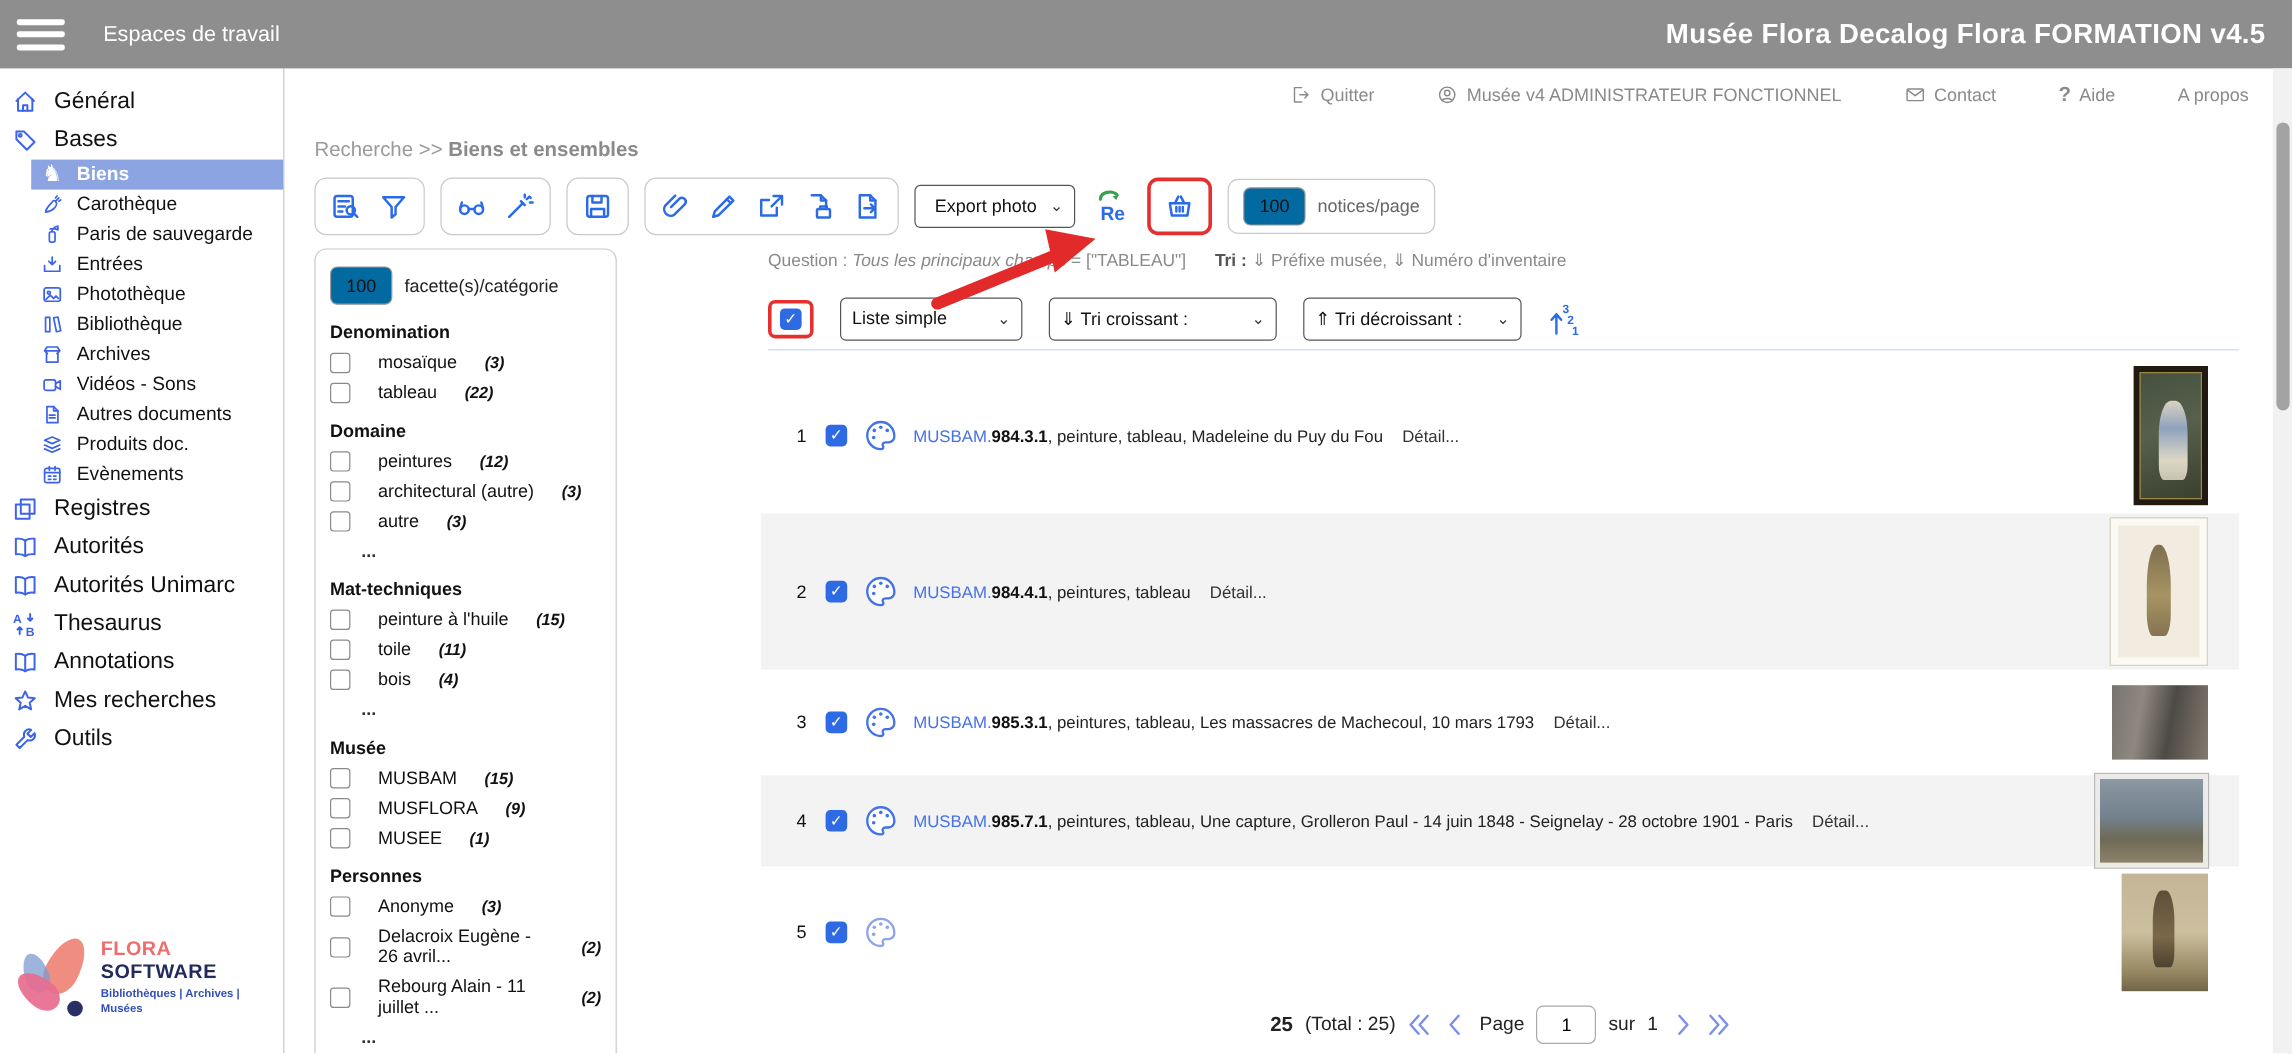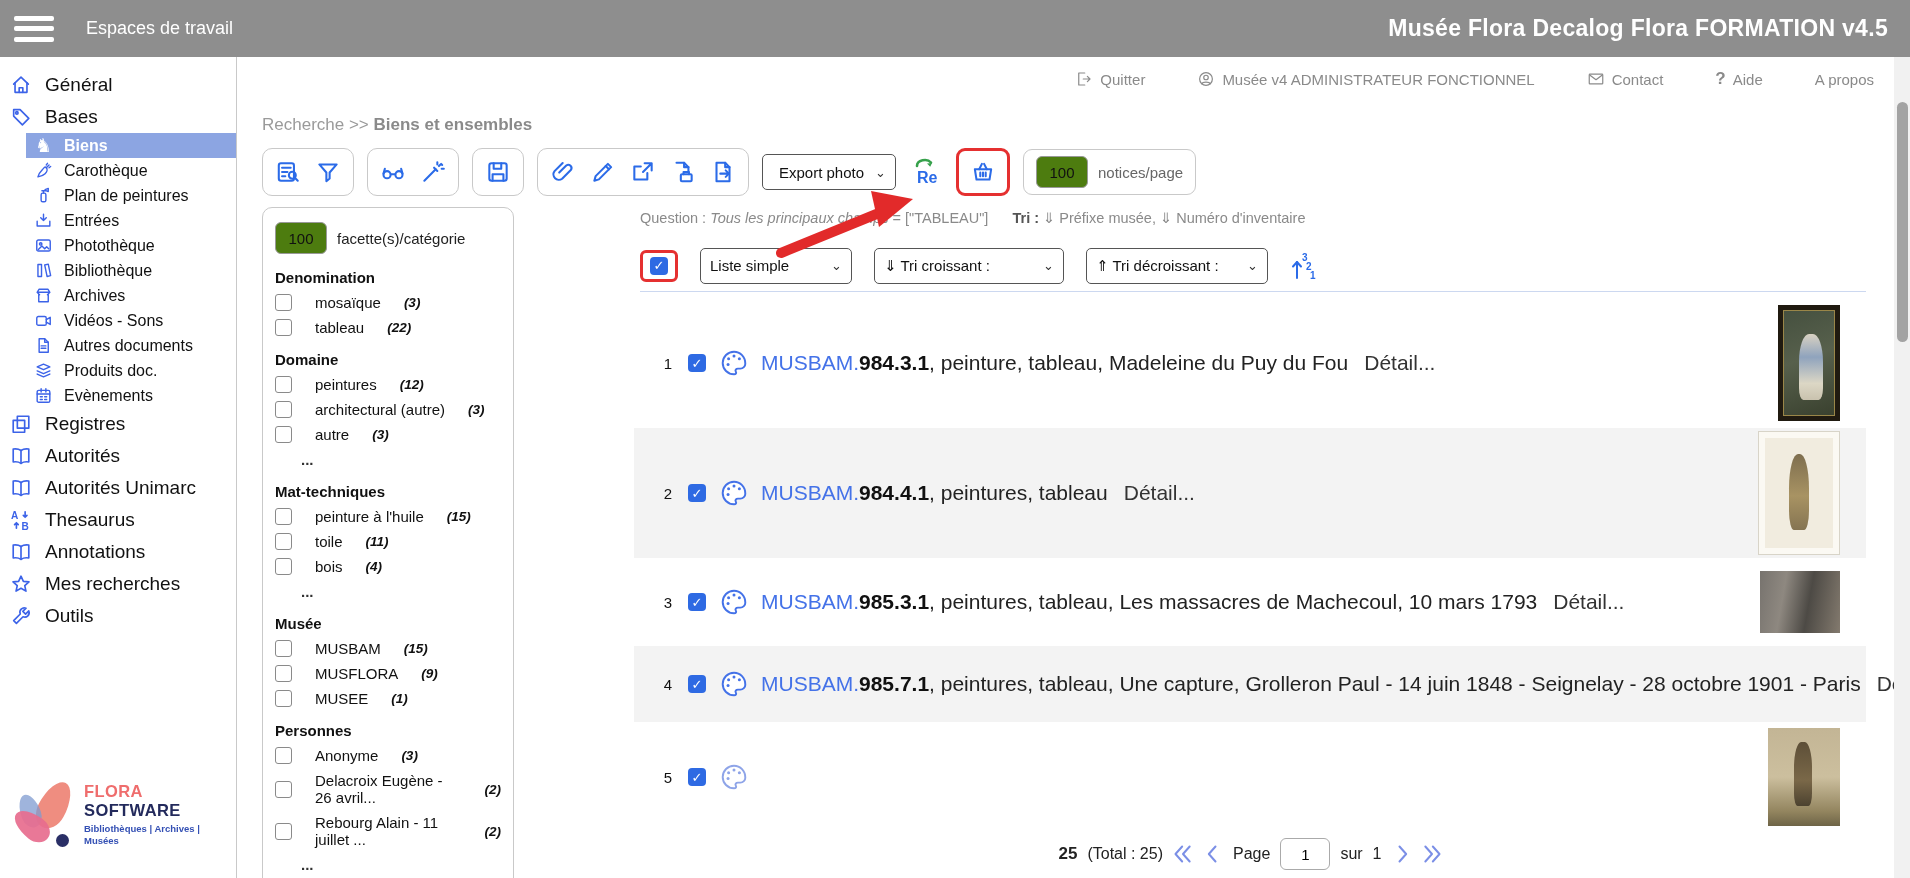--- a/index.html
+++ b/index.html
@@ -62,21 +62,21 @@
   .tbic{width:26px;height:26px;stroke:#2b6be8;fill:none;stroke-width:1.9;stroke-linecap:round;stroke-linejoin:round;}
   .sel{height:36px;border:1px solid #555;border-radius:5px;background:#fff;display:flex;align-items:center;
        justify-content:space-between;padding:0 9px;font-size:15px;color:#111;cursor:pointer;box-sizing:border-box;}
   .caret{margin-left:10px;font-size:13px;color:#333;}
   .sel-export{width:134px;padding-left:16px;}
   .basket-hl{border:3px solid #e53030;border-radius:9px;width:54px;height:48px;display:flex;
              align-items:center;justify-content:center;background:#fff;box-sizing:border-box;cursor:pointer;}
   .notices{display:flex;align-items:center;gap:10px;border:1px solid #c9c9c9;border-radius:9px;
            padding:6px 12px;background:#fff;}
   .num-input{width:46px;height:28px;border:1px solid #999;border-radius:6px;text-align:center;
-             font-size:15px;font-family:inherit;color:#111;background:#4d7c0f;}
+             font-size:15px;font-family:inherit;color:#111;background:#0369a1;}
   .notices-label{font-size:15px;color:#666;}
 
   
   .facet-panel{position:absolute;left:24px;top:150px;width:252px;height:740px;border:1px solid #c9c9c9;
                border-radius:10px;background:#fff;padding:14px 12px;box-sizing:border-box;}
   .facet-count{display:flex;align-items:center;gap:10px;}
   .facet-count-label{font-size:15px;color:#222;}
   .facet-group-title{font-weight:bold;font-size:15px;color:#111;margin:15px 0 4px;}
   .facet-item{display:flex;align-items:center;gap:23px;margin:8px 0;font-size:15px;color:#111;cursor:pointer;}
   .cbu{width:15px;height:15px;border:1px solid #8a8a8a;border-radius:3px;background:#fff;flex:none;}
@@ -95,21 +95,21 @@
   .cbc::after{content:"✓";color:#fff;font-size:13px;font-weight:bold;}
   .sel-display{width:152px;} .sel-asc{width:190px;} .sel-desc{width:182px;}
 
   
   .rows{position:absolute;left:396px;top:241px;width:1232px;}
   .row{display:flex;align-items:center;padding:0 10px 0 14px;box-sizing:border-box;}
   .row.alt{background:#f3f3f3;}
   .h1{height:130px;} .h2{height:130px;} .h3{height:88px;} .h4{height:76px;} .h5{height:110px;}
   .rnum{width:24px;text-align:right;font-size:15px;margin-right:16px;flex:none;}
   .palette{margin:0 13px 0 14px;flex:none;}
-  .rtext{font-size:21px;color:#222;white-space:nowrap;text-align:center;}
+  .rtext{font-size:14px;color:#222;white-space:nowrap;text-align:center;}
   .rlink{color:#4472e8;text-decoration:none;cursor:pointer;}
   .rinv{font-weight:bold;color:#111;}
   .rdetail{margin-left:16px;color:#333;cursor:pointer;}
   .row.faded .rtext{color:#8f8f8f;}
   .row.faded .rlink{color:#93a8ea;}
   .row.faded .rinv{color:#666;}
 
   .thumb{margin-left:auto;margin-right:16px;flex:none;position:relative;}
   .fig{position:absolute;display:block;}
   .t1{width:62px;height:116px;border:5px solid #201a10;box-sizing:border-box;
@@ -182,21 +182,21 @@
           <path d="M15.5 8.5L19 5M17 3l-1.5 2M21 7l-2 1.5"></path>
           <path d="M15.5 8.5c2 2 1 5-1.5 7.5S8 19.5 5 20c.5-3 3-6.5 5.5-9s3-4.5 5-2.5z"></path>
         </svg>
       <span>Carothèque</span>
     </div>
     <div class="side-item sub">
       <svg class="ic" viewBox="0 0 24 24">
           <rect x="9" y="9" width="6" height="11" rx="2"></rect>
           <path d="M12 9V6m-2 0h4M14 4.5l4-1.5v4l-4-1.5"></path>
         </svg>
-      <span>Plan de peintures</span>
+      <span>Paris de sauvegarde</span>
     </div>
     <div class="side-item sub">
       <svg class="ic" viewBox="0 0 24 24">
           <path d="M12 4v8m0 0l-3.5-3.5M12 12l3.5-3.5"></path>
           <path d="M4 13v6h16v-6"></path>
         </svg>
       <span>Entrées</span>
     </div>
     <div class="side-item sub">
       <svg class="ic" viewBox="0 0 24 24">

